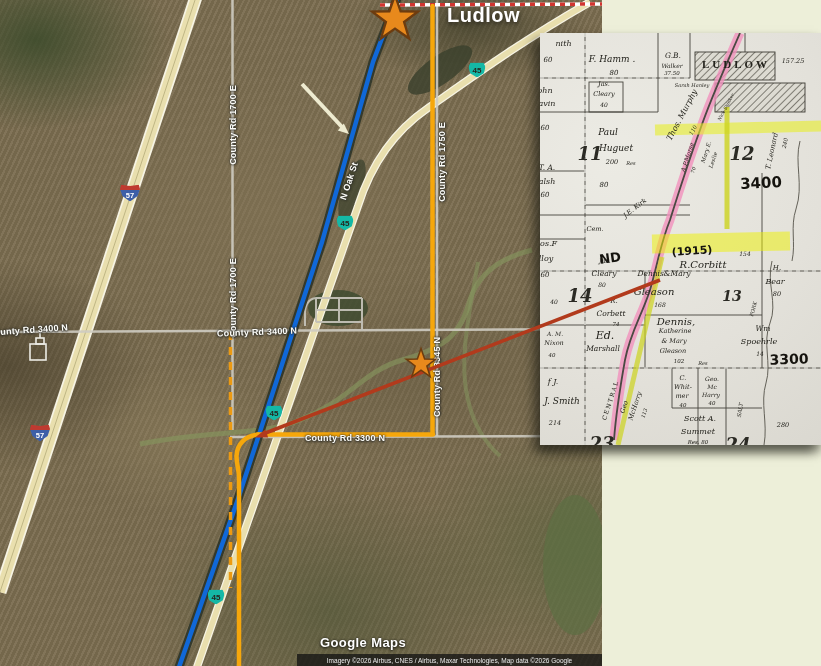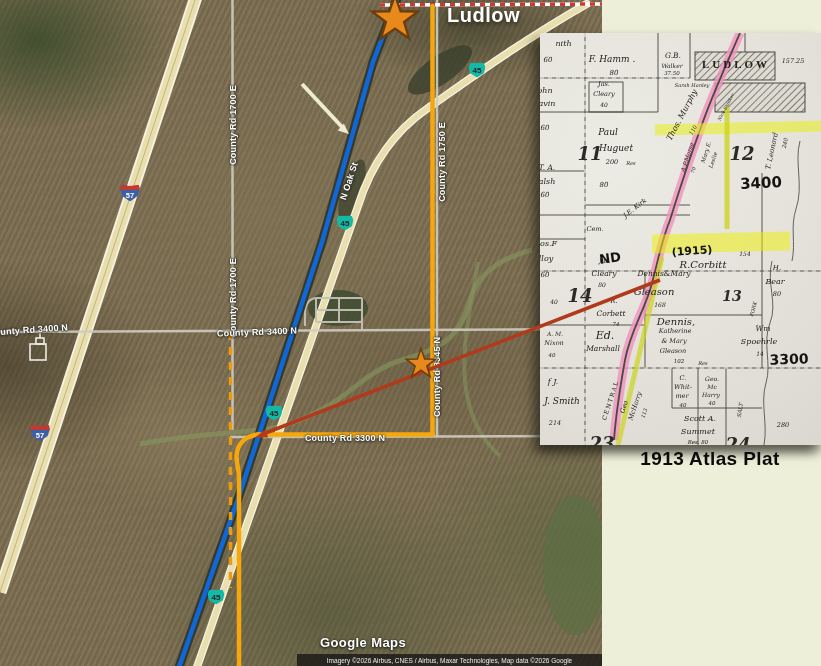--- a/index.html
+++ b/index.html
@@ -333,15 +333,14 @@
         <polygon points="0,-10 2.35,-3.24 9.51,-3.09 3.8,1.24 5.88,8.09 0,4 -5.88,8.09 -3.8,1.24 -9.51,-3.09 -2.35,-3.24" transform="translate(395,19) scale(2.4)" fill="#e8891c" stroke="#6d3c0f" stroke-width="1"></polygon>
         <polygon points="0,-10 2.35,-3.24 9.51,-3.09 3.8,1.24 5.88,8.09 0,4 -5.88,8.09 -3.8,1.24 -9.51,-3.09 -2.35,-3.24" transform="translate(421,364) scale(1.55)" fill="#e8891c" stroke="#6d3c0f" stroke-width="1"></polygon>
       </g>
     <g>
       <path d="M302,84 L342,127" fill="none" stroke="#eeebd0" stroke-width="4"></path>
       <polygon points="349,134 337.8,130.6 343.8,123.4" fill="#eeebd0"></polygon>
     </g>
   </svg>
 
   <div class="ann-ludlow">Ludlow</div>
-  <div class="caption">1913 Atlas Plat</div>
 
 </div>
 
 </body></html>

